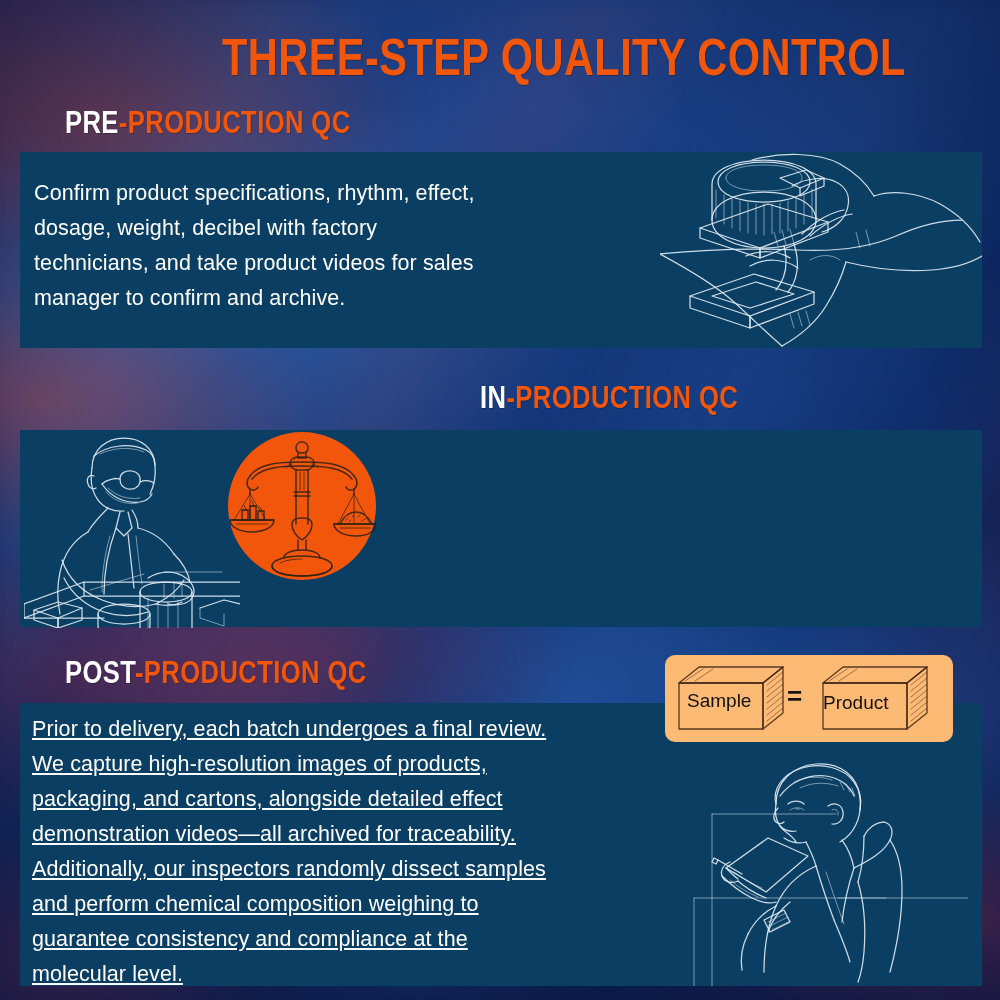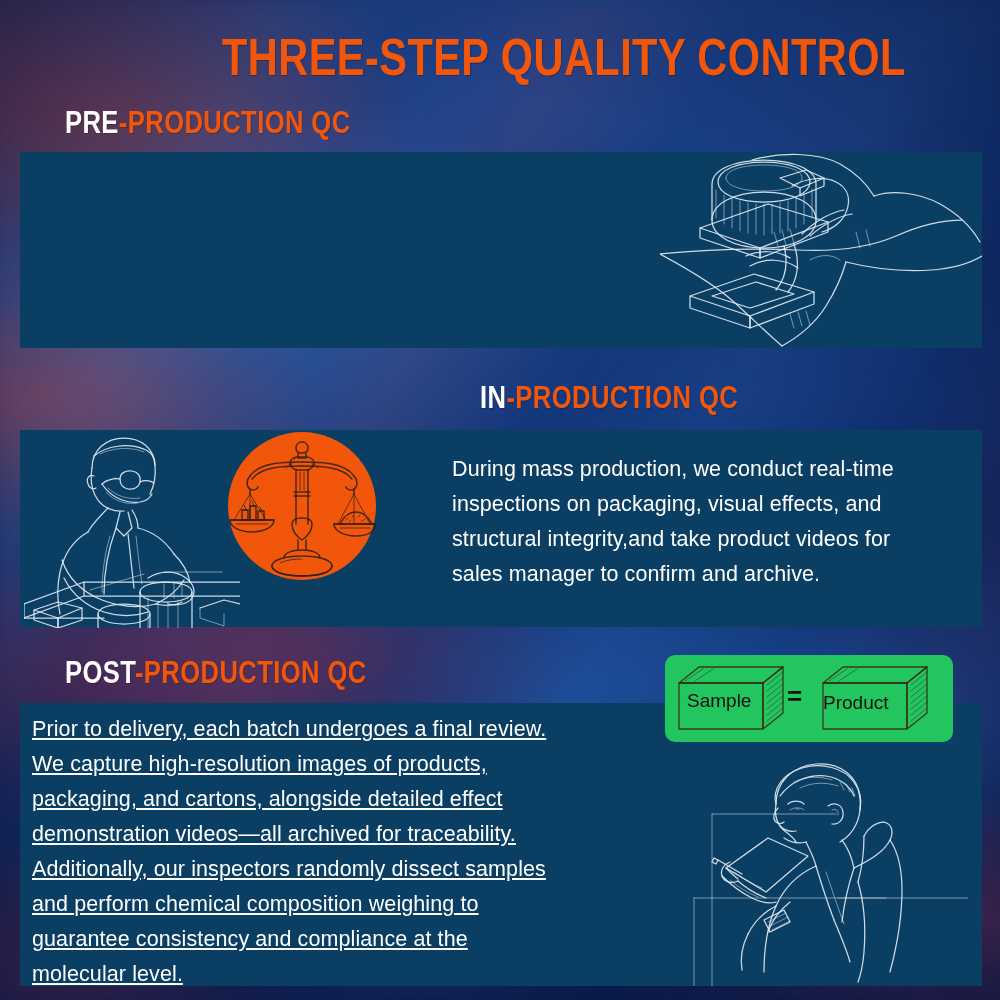--- a/index.html
+++ b/index.html
@@ -119,21 +119,21 @@
     position:absolute;left:228px;top:432px;width:148px;height:148px;
     border-radius:50%;background:#F2560A;
   }
   #scale-badge svg{display:block;}
   .sl{fill:none;stroke:#2b2118;stroke-width:1.5;stroke-linecap:round;stroke-linejoin:round;opacity:.85;}
   .sl-t{fill:none;stroke:#2b2118;stroke-width:1;stroke-linecap:round;stroke-linejoin:round;opacity:.7;}
 
   
   #sample-badge{
     position:absolute;left:665px;top:655px;width:288px;height:87px;
-    background:#22c55e;border-radius:10px;
+    background:#fdba74;border-radius:10px;
   }
   #sample-badge svg{display:block;}
   .bx{fill:none;stroke:#3a2213;stroke-width:1.3;stroke-linejoin:round;stroke-linecap:round;opacity:.85;}
   .bx-h{stroke:#3a2213;stroke-width:.9;opacity:.55;}
   .box-label{
     position:absolute;color:#14110e;font-size:19px;line-height:19px;
     font-family:"Liberation Sans",sans-serif;
   }
   #label-sample{left:22px;top:36px;}
   #label-equals{left:122px;top:32px;font-size:26px;font-weight:bold;}
@@ -150,20 +150,24 @@
   <div class="bg bg-l3"></div>
   <div class="bg bg-streak"></div>
   <div class="bg bg-vig"></div>
 
   <div id="main-title" class="cond">THREE-STEP QUALITY CONTROL</div>
 
   <div id="head-pre" class="step-head cond"><span class="w">PRE</span><span>-PRODUCTION QC</span></div>
 
   <div id="panel-pre" class="panel"></div>
 
+  <div id="text-pre" class="body-text">Confirm product specifications, rhythm, effect,
+dosage, weight, decibel with factory
+technicians, and take product videos for sales
+manager to confirm and archive.</div>
 
   <div id="art-hand" class="art">
     <svg width="322" height="198" viewBox="0 0 322 198">
 
       <path class="ln" d="M92 10 C120 2 158 2 180 14 C198 24 208 36 214 46"></path>
       <path class="ln" d="M214 46 C232 40 258 42 280 54 C300 65 312 78 320 92"></path>
       <path class="ln" d="M0 104 C40 100 92 98 136 100 C176 102 208 98 236 86 C258 76 278 70 302 70"></path>
       <path class="ln" d="M0 104 C26 118 54 134 74 152 C96 172 110 186 122 196"></path>
       <path class="ln" d="M122 196 C140 186 156 172 166 156 C176 140 182 126 186 112"></path>
       <path class="ln" d="M186 112 C210 118 242 122 272 120 C296 118 312 112 322 106"></path>
@@ -218,24 +222,20 @@
       <path class="ln" d="M86 106 C98 100 118 100 130 108"></path>
       <path class="ln" d="M90 116 C104 108 124 108 138 118"></path>
       <path class="ln-t" d="M150 110 C160 104 172 104 180 110"></path>
     </svg>
   </div>
 
   <div id="head-in" class="step-head cond"><span class="w">IN</span><span>-PRODUCTION QC</span></div>
 
   <div id="panel-in" class="panel"></div>
 
-  <div id="text-in" class="body-text">During mass production, we conduct real-time
-inspections on packaging, visual effects, and
-structural integrity,and take product videos for
-sales manager to confirm and archive.</div>
 
   <div id="art-worker" class="art">
     <svg width="216" height="196" viewBox="0 0 216 196">
 
       <path class="ln" d="M68 36 C68 18 82 6 100 6 C118 6 130 17 131 33 C132 44 130 54 126 62"></path>
       <path class="ln" d="M68 36 C66 48 68 60 74 68 C80 76 90 80 100 79"></path>
       <path class="ln" d="M70 24 C82 14 104 10 122 18 C128 21 131 26 131 33"></path>
       <path class="ln-t" d="M76 22 C88 16 106 14 120 20"></path>
 
       <path class="ln" d="M70 44 C65 42 62 46 64 52 C65 56 69 58 72 56"></path>

